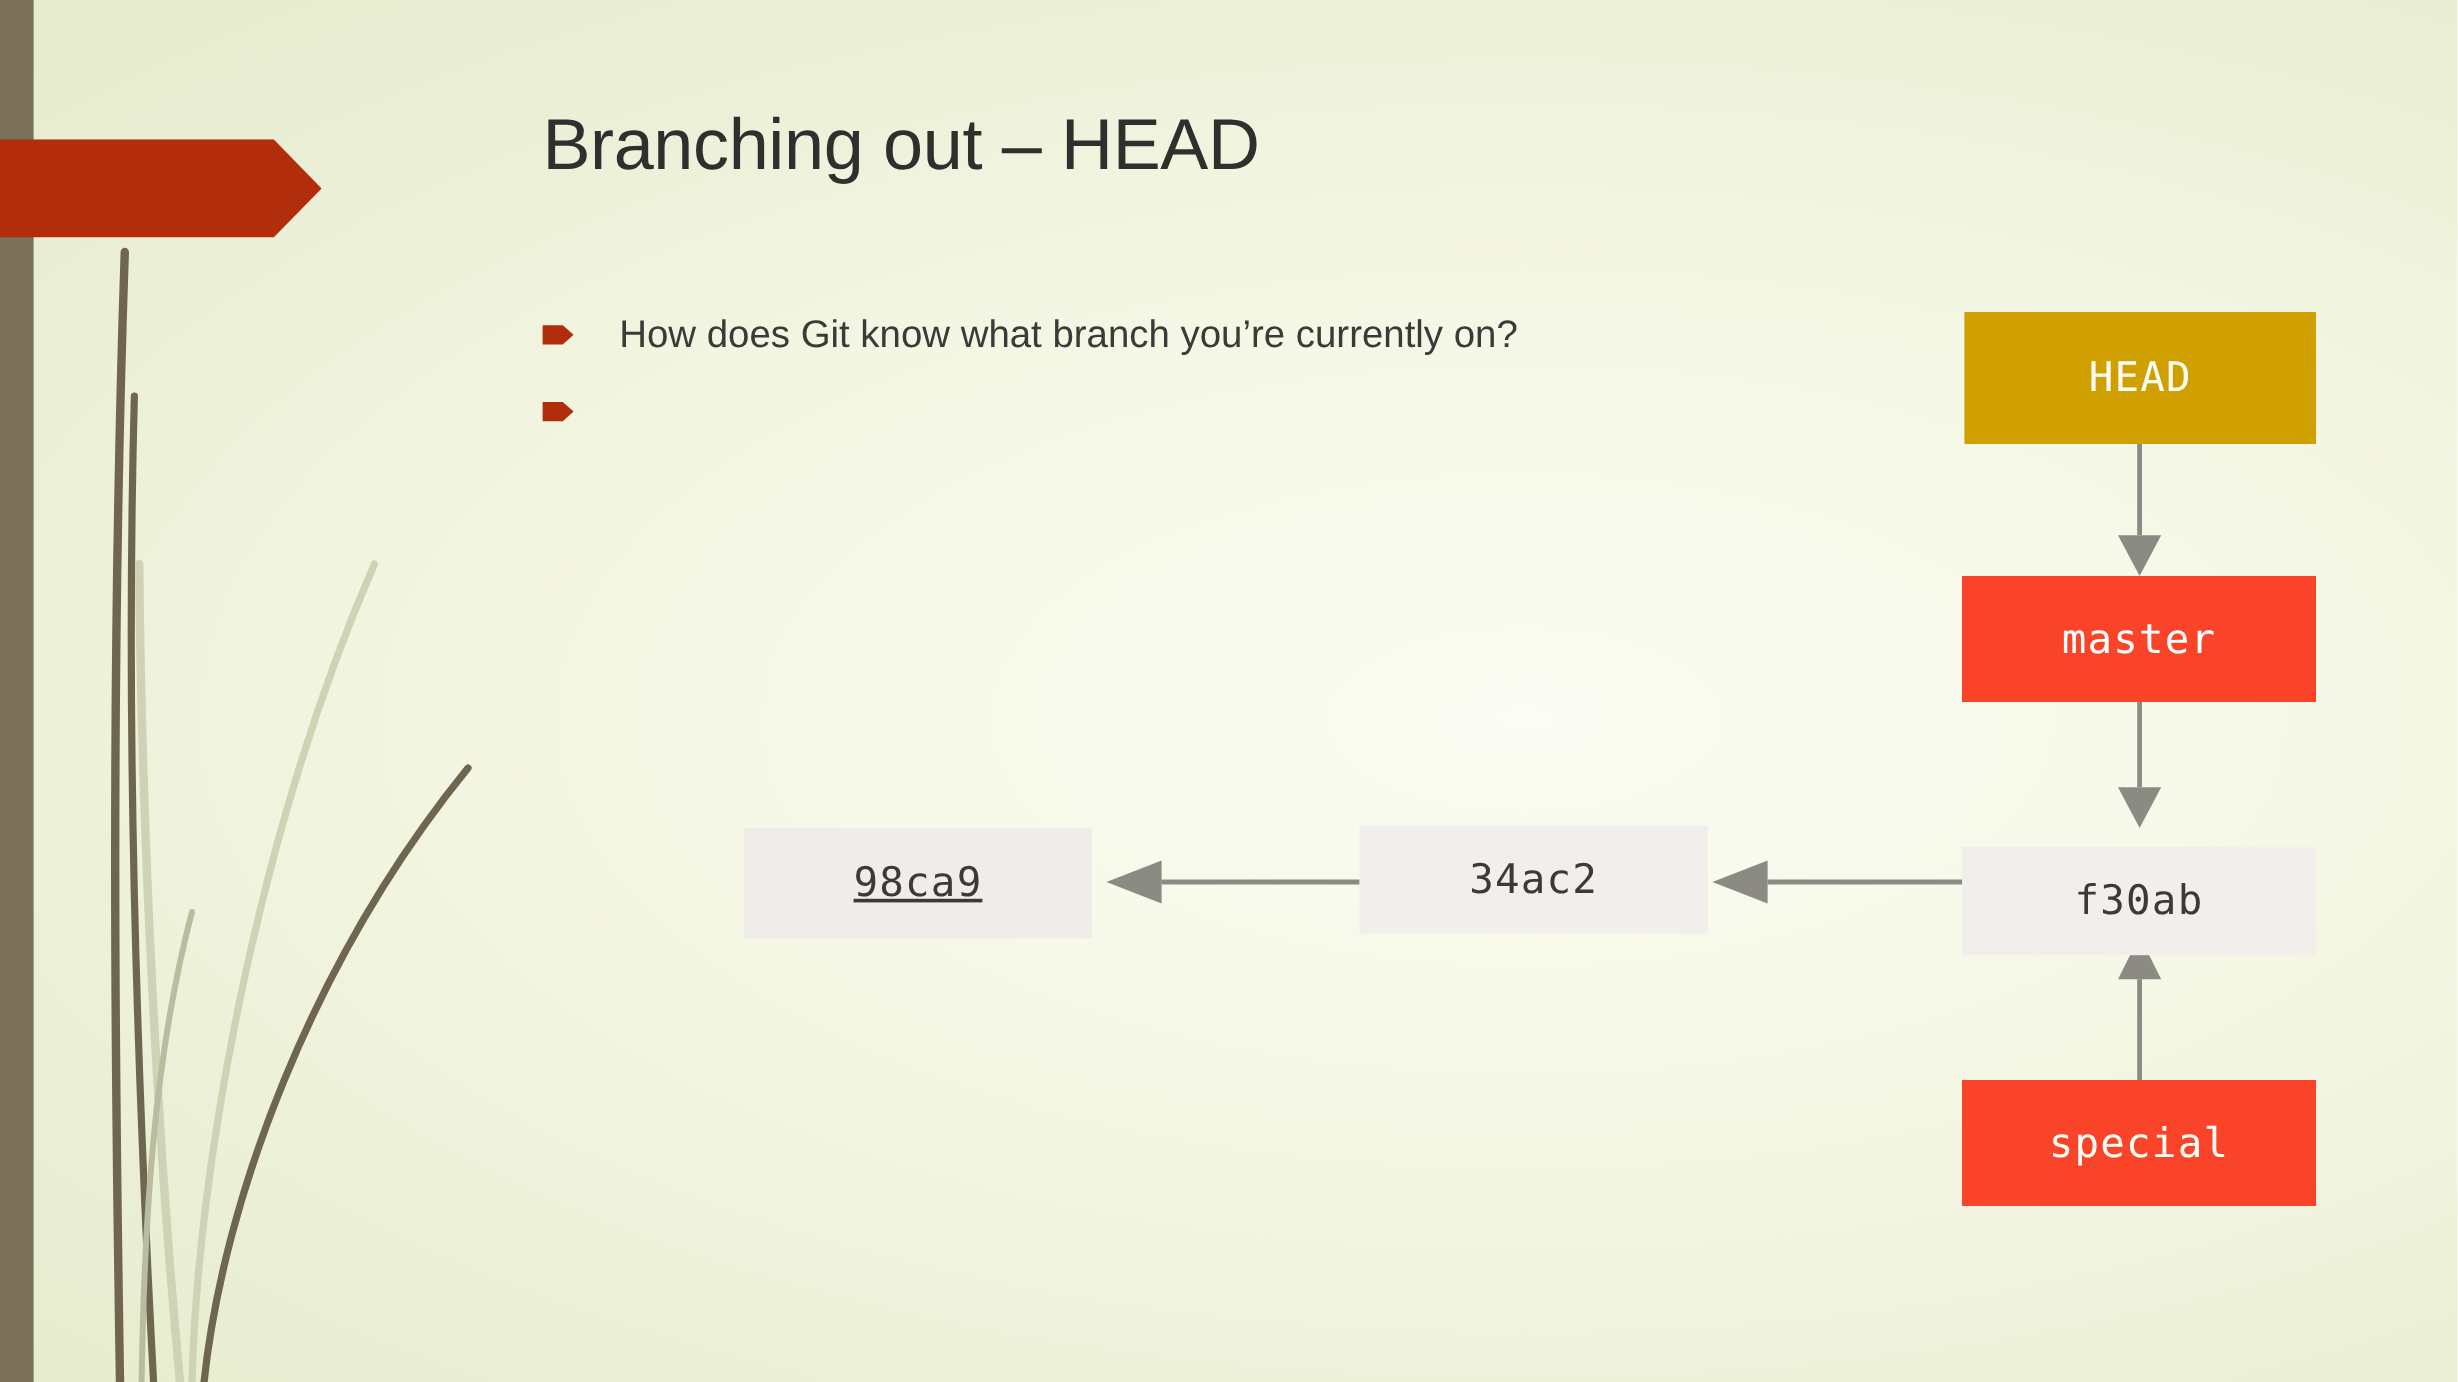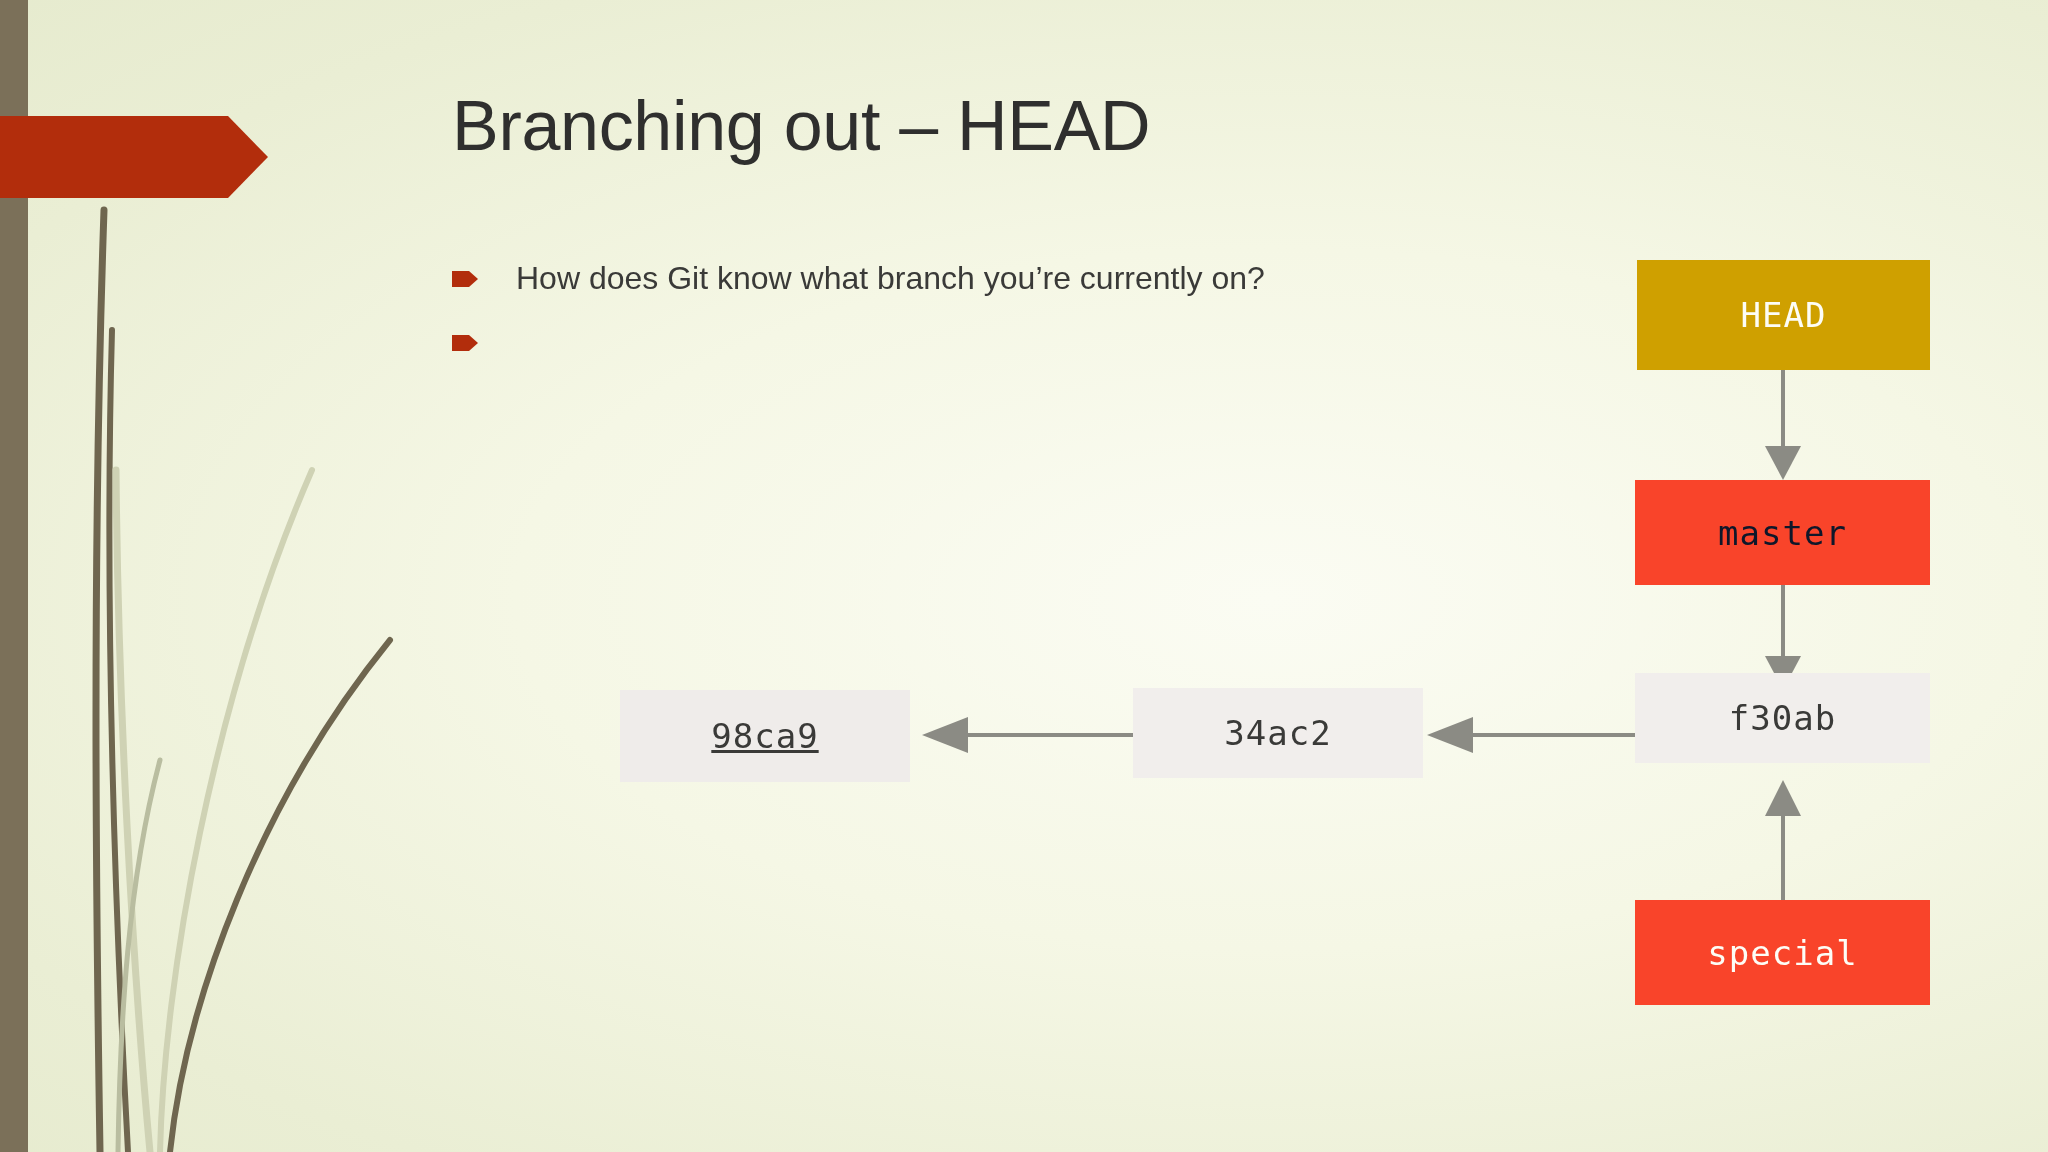--- a/index.html
+++ b/index.html
@@ -44,21 +44,21 @@
     top: 116px;
     width: 268px;
     height: 82px;
   }
 
   
   .title {
     position: absolute;
     left: 452px;
     top: 86px;
-    font-size: 70px;
+    font-size: 60px;
     font-weight: 400;
     color: #2f2f2e;
     letter-spacing: -0.3px;
     white-space: nowrap;
   }
 
   
   .bullets {
     position: absolute;
     left: 452px;
@@ -108,34 +108,34 @@
   .node.head {
     left: 1017px; top: 10px;
     width: 293px; height: 110px;
     background: #cfa000;
     color: #fdfdf6;
   }
   .node.master {
     left: 1015px; top: 230px;
     width: 295px; height: 105px;
     background: #f9442a;
-    color: #0f172a;
+    color: #ffffff;
   }
   .node.testing {
     left: 1015px; top: 650px;
     width: 295px; height: 105px;
     background: #f9442a;
     color: #fdfdf6;
   }
   .node.commit {
     background: #f1eeec;
     color: #3a3a38;
   }
   .node.c-f30ab {
-    left: 1015px; top: 423px;
+    left: 1015px; top: 456px;
     width: 295px; height: 90px;
   }
   .node.c-34ac2 {
     left: 513px; top: 438px;
     width: 290px; height: 90px;
   }
   .node.c-98ca9 {
     left: 0px; top: 440px;
     width: 290px; height: 92px;
     background: #efecea;

